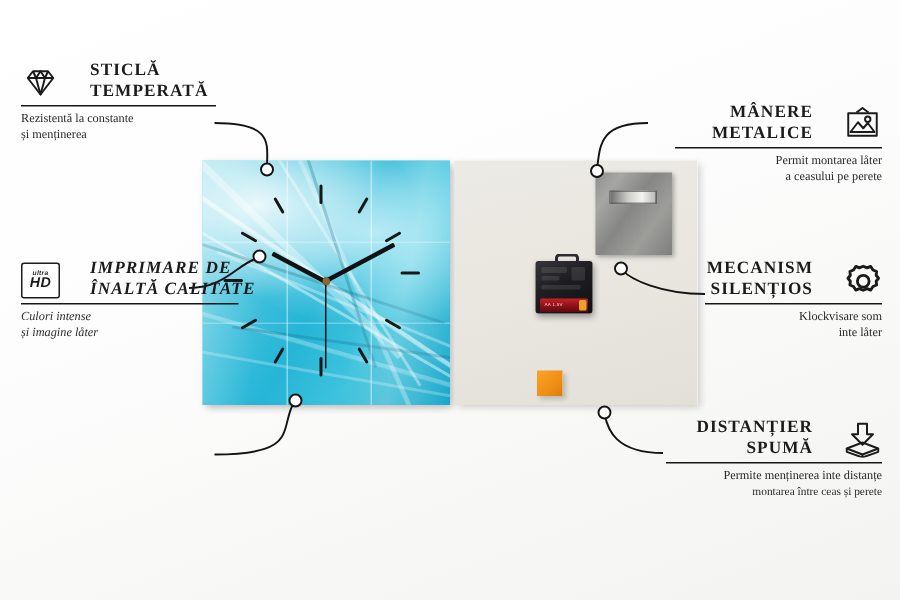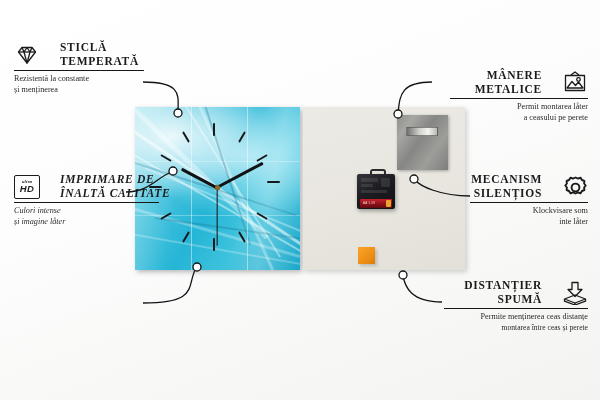--- a/index.html
+++ b/index.html
@@ -408,17 +408,17 @@
           <g fill="none" stroke="#1b1b1b" stroke-width="1.3" stroke-linejoin="round">
             <path d="M10 1.5 h6 v7 h4 l-7 7 -7 -7 h4 Z"></path>
             <path d="M13 14 L23.5 18 L13 22 L2.5 18 Z"></path>
             <path d="M2.5 18 v2.2 L13 24 v-2.2"></path>
             <path d="M23.5 18 v2.2 L13 24"></path>
           </g>
         </svg>
       </span>
     </div>
     <div class="co-rule"></div>
-    <div class="co-sub">Permite menținerea ceas distanțe</div>
+    <div class="co-sub">Permite menținerea inte distanțe</div>
     <div class="co-sub" style="padding-top:0;font-size:7.6px">montarea între ceas și perete</div>
   </div>
 
 </div>
 
 </body></html>

